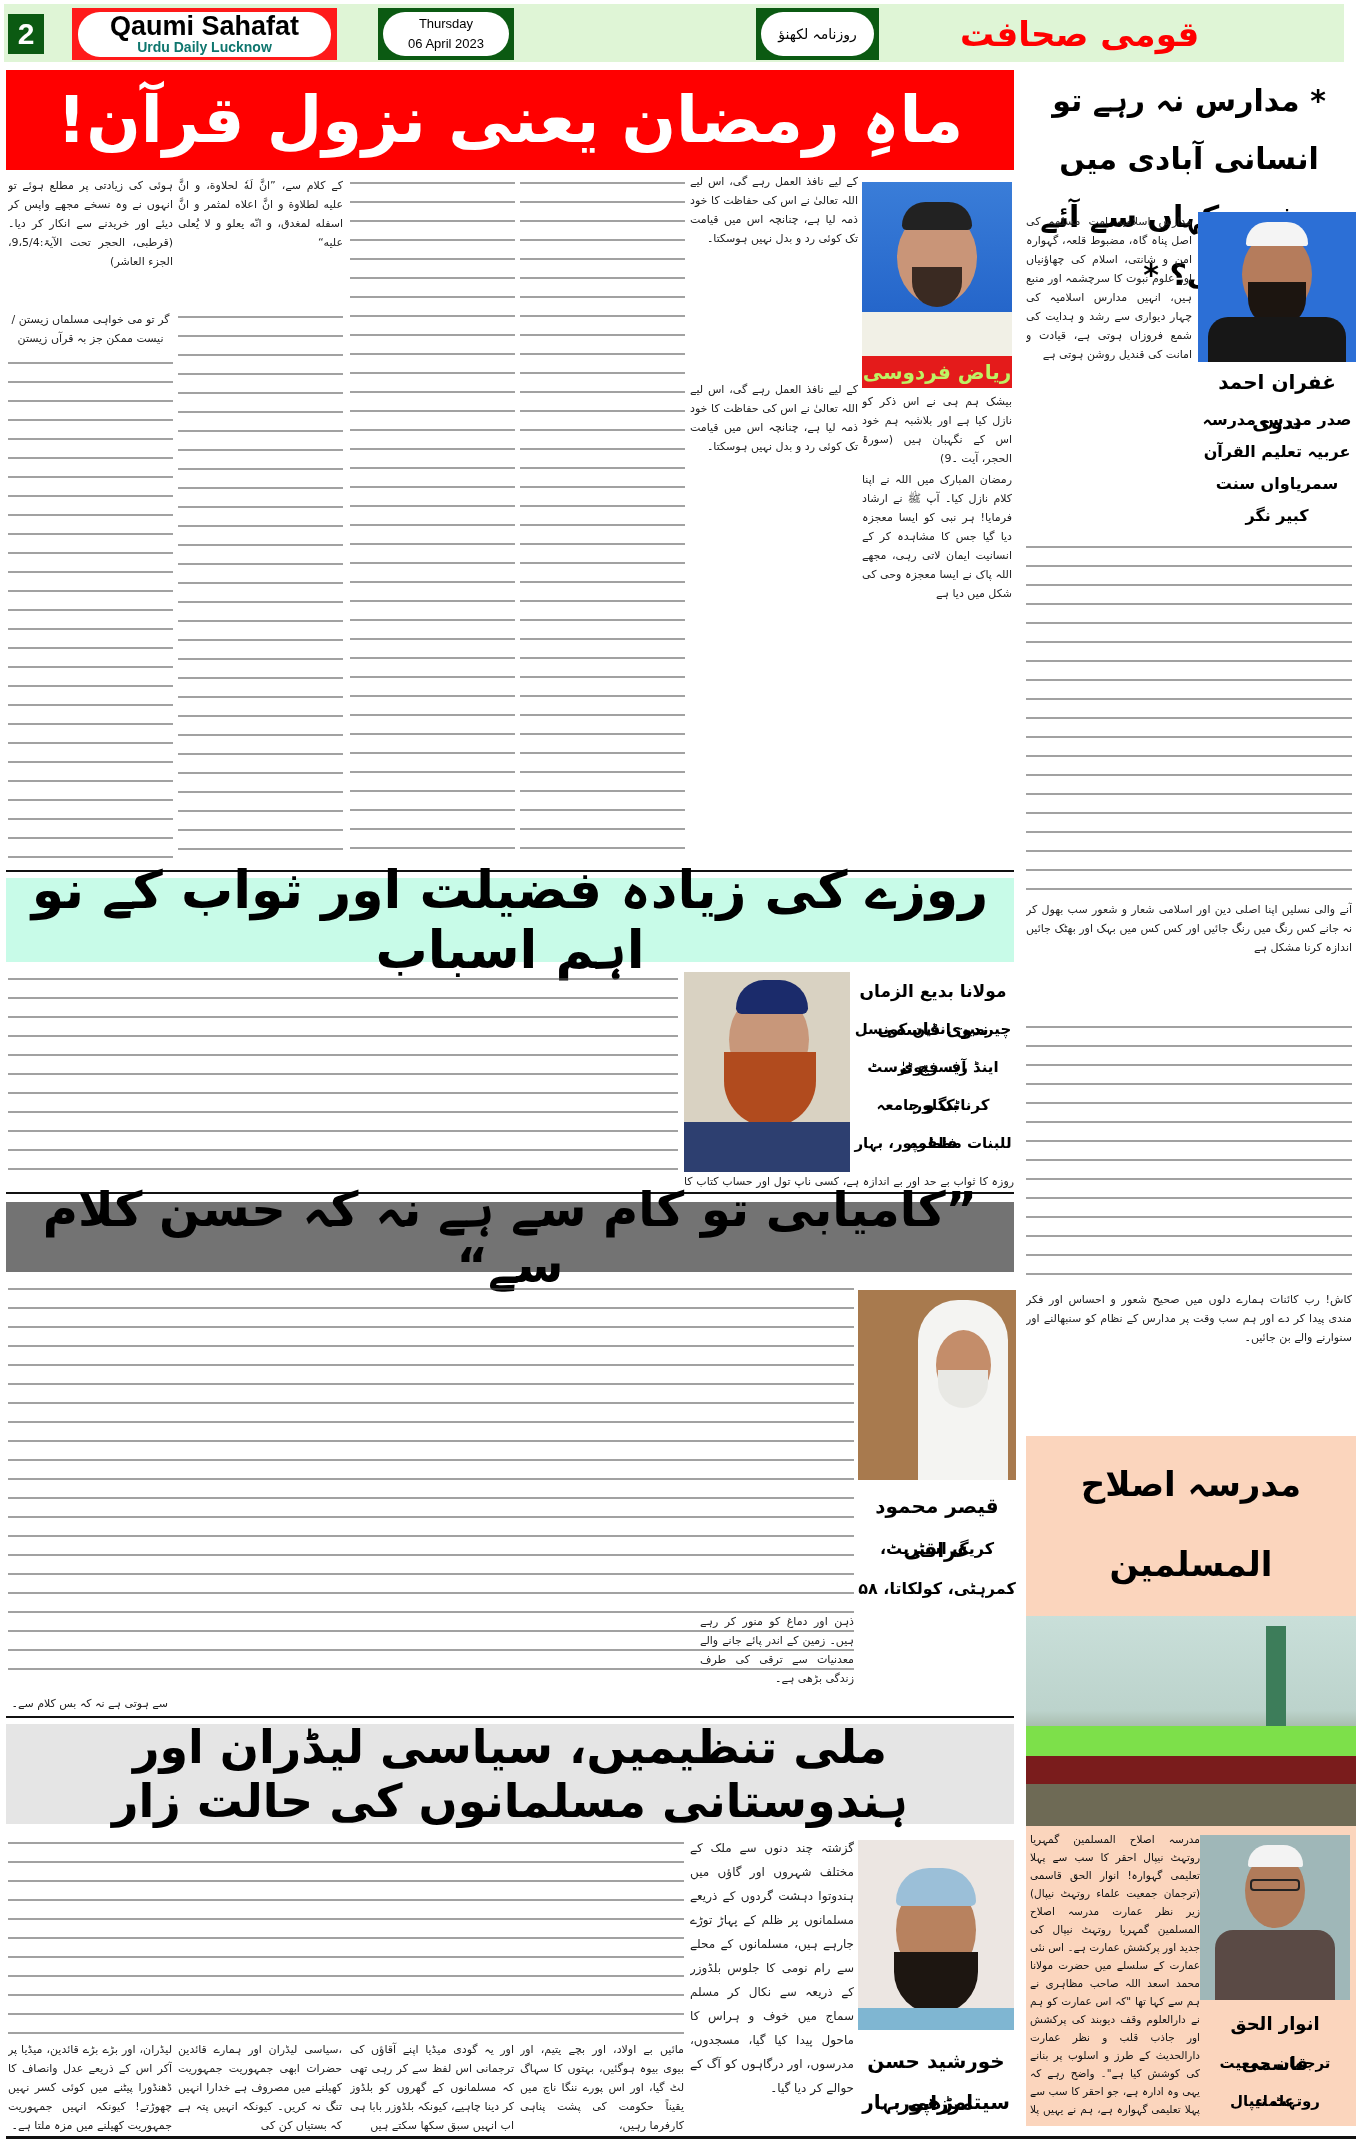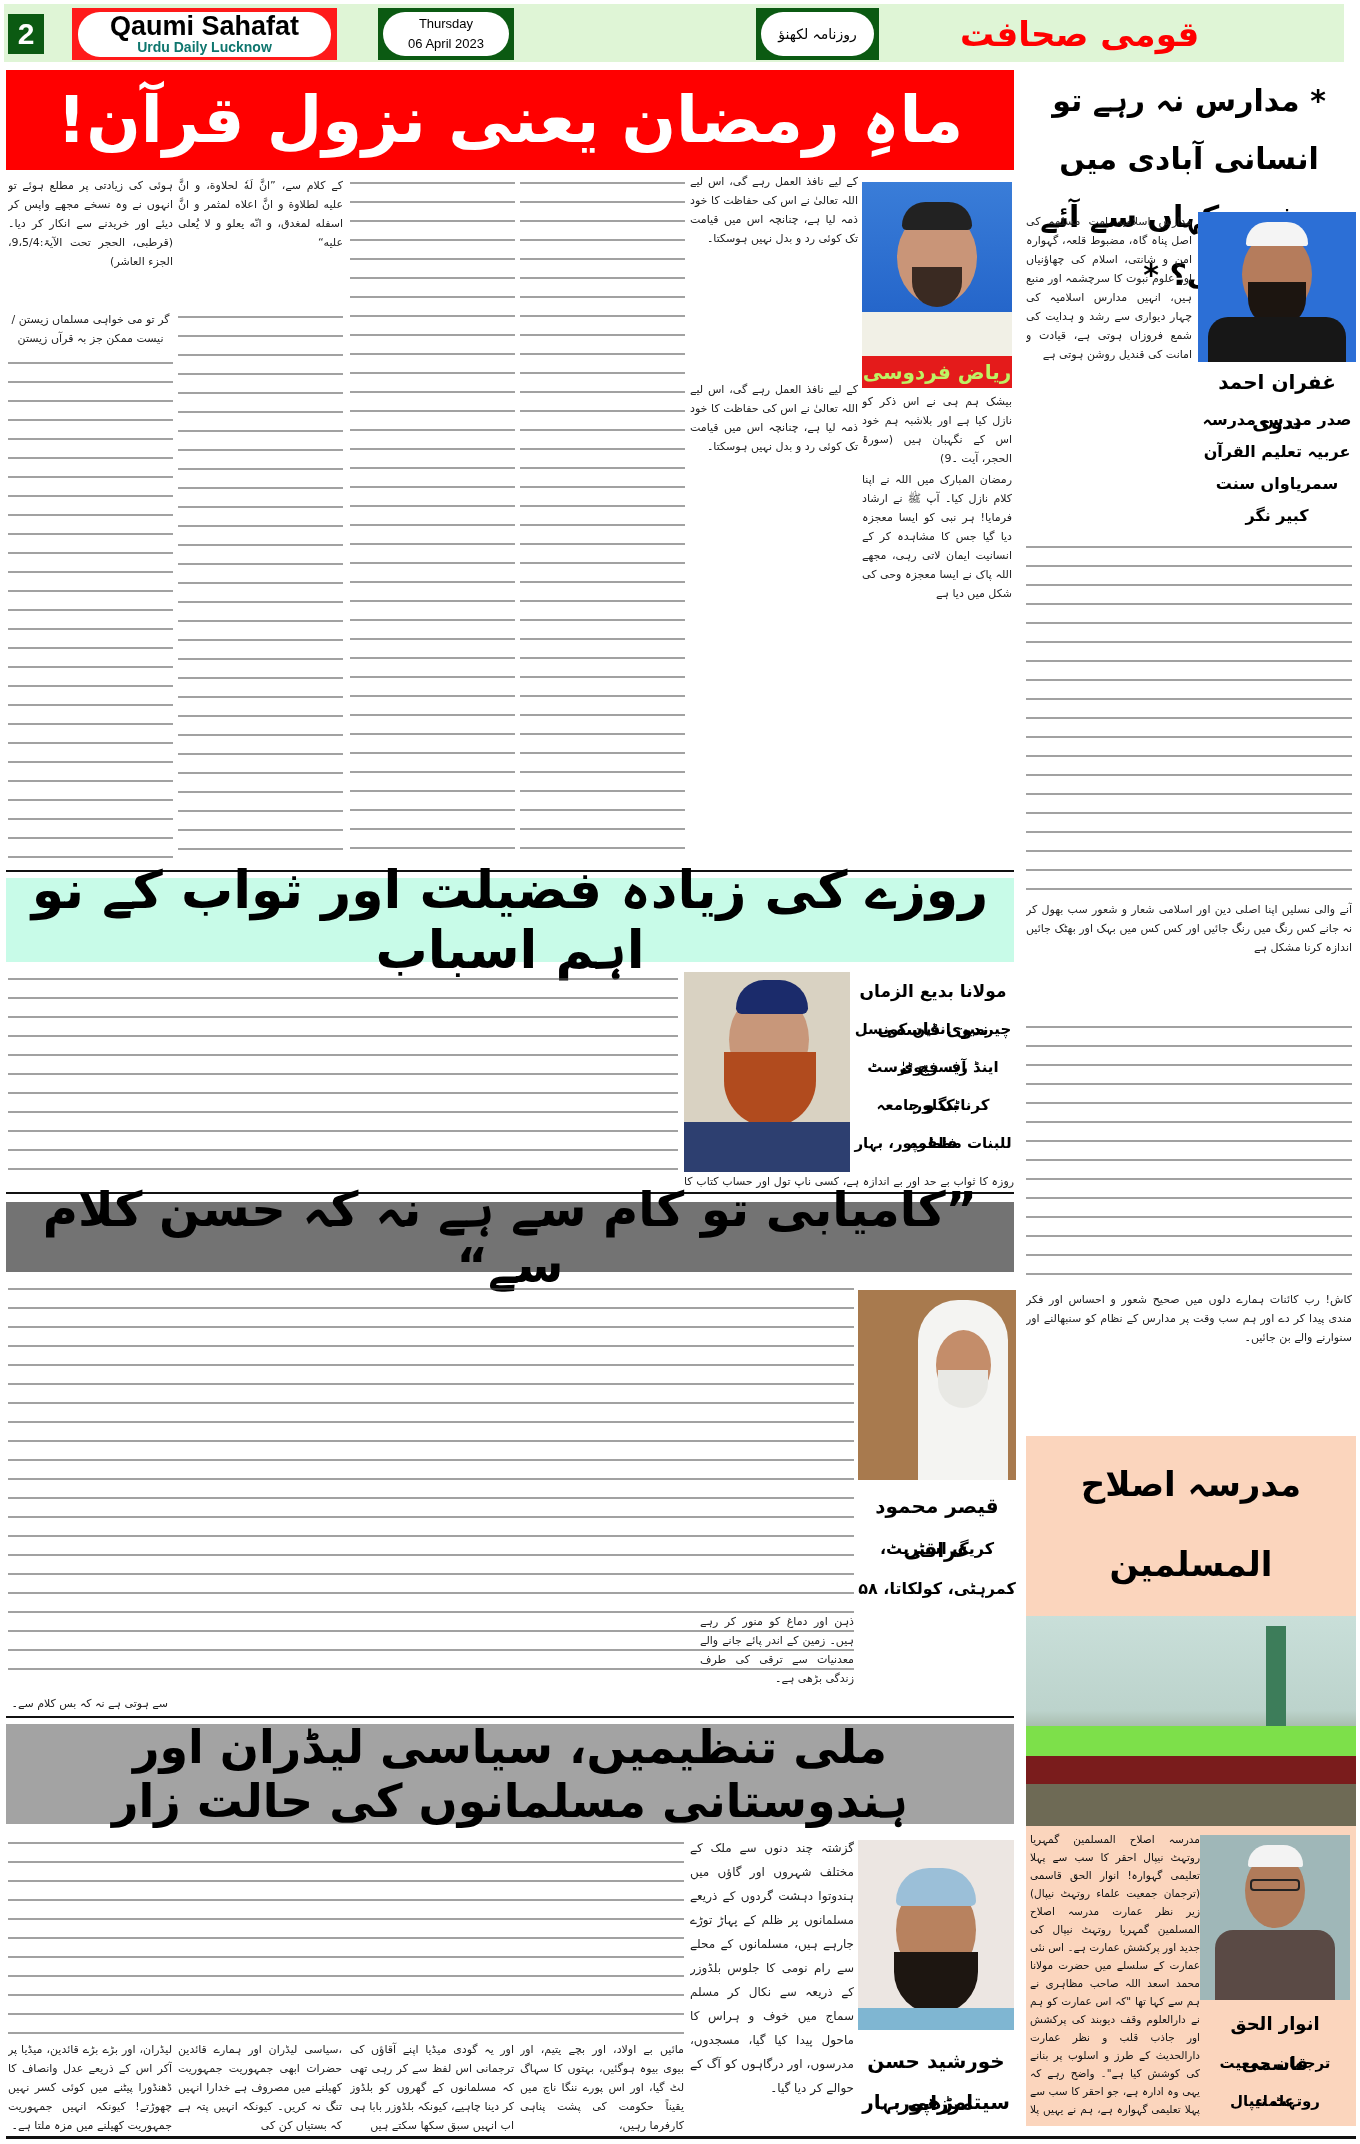--- a/index.html
+++ b/index.html
@@ -133,21 +133,21 @@
   <div class="abs" style="left:80px;top:80px;width:50px;height:38px;background:#e8e8e4;border-radius:0 0 25px 25px;"></div>
 </div>
 <div class="abs byline" style="left:858px;top:1484px;width:158px;height:44px;font-size:20px;line-height:44px;">قیصر محمود عراقی</div>
 <div class="abs byline" style="left:858px;top:1530px;width:158px;height:38px;font-size:16px;line-height:38px;">کریگ اسٹریٹ،</div>
 <div class="abs byline" style="left:858px;top:1570px;width:158px;height:38px;font-size:16px;line-height:38px;">کمرہٹی، کولکاتا، ۵۸</div>
 <div class="abs lines" style="left:8px;top:1282px;width:846px;height:400px;"></div>
 <div class="abs col-text" style="left:700px;top:1612px;width:154px;height:80px;">ذہن اور دماغ کو منور کر رہے ہیں۔ زمین کے اندر پائے جانے والے معدنیات سے ترقی کی طرف زندگی بڑھی ہے۔</div>
 <div class="abs col-text" style="left:8px;top:1694px;width:160px;height:20px;">سے ہوتی ہے نہ کہ بس کلام سے۔</div>
 
 <div class="abs divider" style="left:6px;top:1716px;width:1008px;height:2px;"></div>
-<div class="abs banner" style="left:6px;top:1724px;width:1008px;height:100px;background:#a3a3a3;color:#000;font-size:46px;">ملی تنظیمیں، سیاسی لیڈران اور ہندوستانی مسلمانوں کی حالت زار</div>
+<div class="abs banner" style="left:6px;top:1724px;width:1008px;height:100px;background:#e5e5e5;color:#000;font-size:46px;">ملی تنظیمیں، سیاسی لیڈران اور ہندوستانی مسلمانوں کی حالت زار</div>
 <div class="abs" style="left:858px;top:1840px;width:156px;height:190px;background:#ece6e2;overflow:hidden;">
   <div class="face" style="left:38px;top:40px;width:80px;height:100px;background:#b8825f;"></div>
   <div class="abs" style="left:38px;top:28px;width:80px;height:38px;background:#9bbfd8;border-radius:40px 40px 6px 6px;"></div>
   <div class="abs" style="left:36px;top:112px;width:84px;height:62px;background:#1d1611;border-radius:0 0 42px 42px;"></div>
   <div class="abs" style="left:0;top:168px;width:156px;height:22px;background:#7fb6d2;"></div>
 </div>
 <div class="abs byline" style="left:858px;top:2040px;width:156px;height:42px;font-size:20px;line-height:42px;">خورشید حسن مرزاپور</div>
 <div class="abs byline" style="left:858px;top:2082px;width:156px;height:40px;font-size:20px;line-height:40px;">سیتامڑھی بہار</div>
 <div class="abs col-text" style="left:690px;top:1836px;width:164px;height:290px;font-size:12px;line-height:24px;">گزشتہ چند دنوں سے ملک کے مختلف شہروں اور گاؤں میں ہندوتوا دہشت گردوں کے ذریعے مسلمانوں پر ظلم کے پہاڑ توڑے جارہے ہیں، مسلمانوں کے محلے سے رام نومی کا جلوس بلڈوزر کے ذریعہ سے نکال کر مسلم سماج میں خوف و ہراس کا ماحول پیدا کیا گیا، مسجدوں، مدرسوں، اور درگاہوں کو آگ کے حوالے کر دیا گیا۔</div>
 <div class="abs lines" style="left:8px;top:1836px;width:676px;height:200px;"></div>

